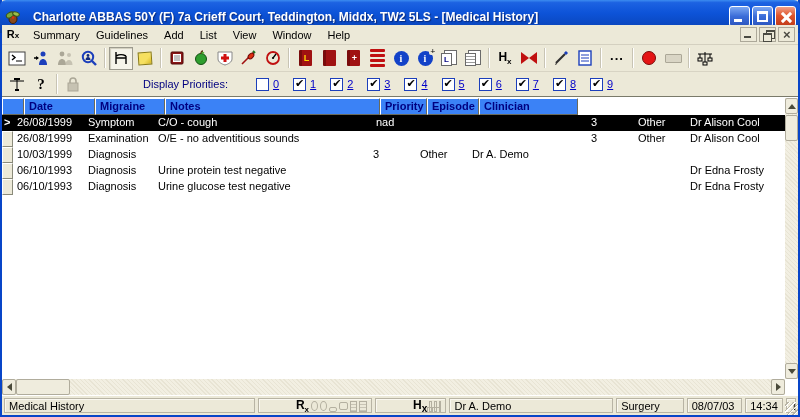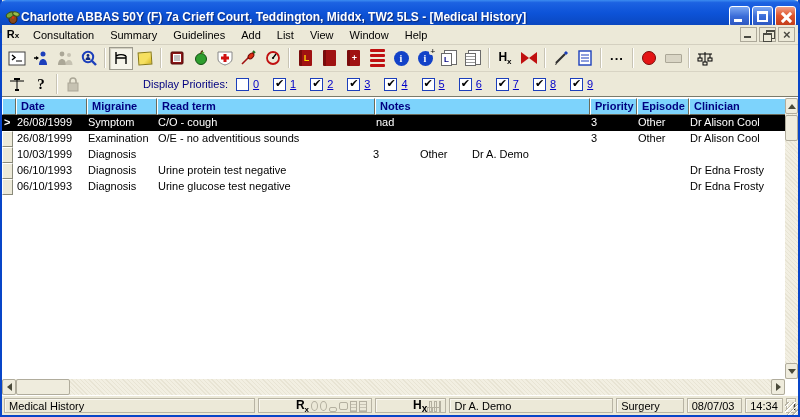--- a/index.html
+++ b/index.html
@@ -5,21 +5,21 @@
   * { box-sizing: border-box; margin: 0; padding: 0; }
   html,body { width:800px; height:417px; overflow:hidden; }
   body { font-family:"Liberation Sans","DejaVu Sans",sans-serif; font-size:11px; }
 
   .window { position:relative; width:800px; height:417px; background:#ECE9D8;
             border-left:2px solid #0845C8; border-right:2px solid #0845C8; border-bottom:2px solid #0845C8; }
 
   
   .titlebar { position:absolute; top:0; left:-2px; right:-2px; height:33px;
     background:linear-gradient(180deg,#3C8CF0 0%,#1C62E2 8%,#0D53D8 40%,#0A46BD 80%,#0A3FA8 100%);
-    border-radius:6px 6px 0 0; display:flex; align-items:center; padding:0 4px; gap:0; }
+    border-radius:6px 6px 0 0; display:flex; align-items:center; padding:0 4px; gap:12px; }
   .titlebar .apptitle { color:#fff; font-weight:bold; font-size:12px; text-shadow:1px 1px 1px #0A2A78;
     white-space:nowrap; overflow:hidden; flex:1; }
   .app-icon { width:17px; height:16px; flex:0 0 auto; }
   .winbtns { display:flex; gap:2px; }
   .winbtn { width:21px; height:21px; border-radius:3px; border:1px solid #fff;
     background:linear-gradient(180deg,#7CA8F2 0%,#3A6CD8 50%,#2C55BE 100%); position:relative; }
   .winbtn.close { background:linear-gradient(180deg,#F0A088 0%,#E0552C 45%,#C03A18 100%); }
   .winbtn .g-min { position:absolute; left:4px; bottom:4px; width:8px; height:3px; background:#fff; }
   .winbtn .g-max { position:absolute; left:4px; top:4px; width:11px; height:11px; border:2px solid #fff; border-top-width:3px; }
   .winbtn .g-x::before, .winbtn .g-x::after { content:""; position:absolute; left:9px; top:4px; width:3px; height:13px; background:#fff; }
@@ -64,21 +64,21 @@
   .pages::before { content:""; position:absolute; right:0; top:0; width:11px; height:13px; background:#fff; border:1px solid #6A6A6A; }
   .pages .front { position:absolute; left:0; bottom:0; width:11px; height:13px; background:#fff; border:1px solid #6A6A6A;
     font-size:8px; font-weight:bold; color:#000080; display:flex; align-items:center; justify-content:center; }
   .bowtie { width:0; height:0; border-left:8px solid #C01010; border-right:8px solid #C01010;
     border-top:6px solid transparent; border-bottom:6px solid transparent; }
   .note-shape { width:14px; height:13px; background:linear-gradient(135deg,#F6E060 60%,#D8B820 100%); border:1px solid #8A7A10; transform:rotate(-4deg); }
   .kbd-shape { width:17px; height:9px; background:#D8D4C4; border:1px solid #A8A494; border-radius:1px; }
   .q-glyph { font-size:15px; font-weight:bold; font-family:"Liberation Serif",serif; }
 
   
-  .dp-label { color:#000080; margin:0 8px 0 14px;padding-left:44px; }
+  .dp-label { color:#000080; margin:0 28px 0 14px;padding-left:44px; }
   .dp-item { display:flex; align-items:center; gap:4px; margin-right:14px; }
   .cb { width:13px; height:13px; background:#fff; border:1px solid #1C3FBB; position:relative; }
   .cb.checked::after { content:"\2714"; position:absolute; left:1px; top:-2px; font-size:11px; color:#000; }
   .dp-num { color:#0000C8; text-decoration:underline; }
 
   
   .listarea { position:absolute; top:96px; bottom:20px; left:0; right:0; background:#fff; border-top:1px solid #7A7A6A; }
   .vscroll { position:absolute; top:1px; right:0; bottom:16px; width:13px; background:#F2EFE2;
     background-image:repeating-linear-gradient(45deg,#E8E4D4 0 1px,transparent 1px 3px); }
   .sbtn { position:absolute; left:0; width:13px; height:16px; background:#EFECDD; border:1px solid #B0AC9C; border-radius:2px;
@@ -89,23 +89,23 @@
   .arr.down { border-left:4px solid transparent; border-right:4px solid transparent; border-top:5px solid #4A4A3A; }
   .arr.left { border-top:4px solid transparent; border-bottom:4px solid transparent; border-right:5px solid #4A4A3A; }
   .arr.right{ border-top:4px solid transparent; border-bottom:4px solid transparent; border-left:5px solid #4A4A3A; }
   .hscroll { position:absolute; left:0; right:13px; bottom:0; height:16px; background:#F2EFE2;
     background-image:repeating-linear-gradient(45deg,#E8E4D4 0 1px,transparent 1px 3px); }
   .hscroll .sbtn { height:16px; width:14px; top:0; }
   .hscroll .sthumb { top:0; height:16px; left:14px; width:54px; }
 
   .grid { position:absolute; top:1px; left:0; width:783px; }
   .thead { display:flex; height:17px; }
-  .th { background:#7dd3fc; border-top:1px solid #FFF; border-left:1px solid #FFF;
+  .th { background:#3b82f6; border-top:1px solid #FFF; border-left:1px solid #FFF;
     border-bottom:1px solid #6A6A5A; border-right:1px solid #6A6A5A;
-    color:#000080; font-weight:bold; padding:1px 8px 0 4px; overflow:hidden; white-space:nowrap; }
+    color:#000080; font-weight:bold; padding:1px 16px 0 4px; overflow:hidden; white-space:nowrap; }
   .trow { display:flex; height:16px; }
   .td { padding:1px 0 0 4px; color:#000; white-space:nowrap; overflow:hidden; background:#fff; }
   .sel-cell { background:#ECE9D8; border-top:1px solid #FFF; border-left:1px solid #FFF;
     border-bottom:1px solid #8A8A7A; border-right:1px solid #8A8A7A; padding:0; color:#ECE9D8; overflow:hidden;}
   .trow.selected .td { background:#000; color:#fff; }
   .trow.selected .sel-cell { background:#000; color:#fff; border-color:#000; font-weight:bold; padding-left:1px; }
   .c0 { width:11px; flex:0 0 11px; } .c1 { width:71px; flex:0 0 71px; } .c2 { width:70px; flex:0 0 70px; }
   .c3 { width:218px; flex:0 0 218px; } .c4 { width:215px; flex:0 0 215px; } .c5 { width:47px; flex:0 0 47px; }
   .c6 { width:52px; flex:0 0 52px; } .c7 { width:99px; flex:0 0 99px; }
 
@@ -147,21 +147,20 @@
         </div>
       <div class="winbtn close"><span class="g-x"></span></div>
     </div>
   </div>
 
   <div class="menubar">
     <div class="mdi-icon">
         <span>R</span>
         <sub>x</sub>
       </div>
-    <div class="menuitem">Consultation</div>
     <div class="menuitem">Summary</div>
     <div class="menuitem">Guidelines</div>
     <div class="menuitem">Add</div>
     <div class="menuitem">List</div>
     <div class="menuitem">View</div>
     <div class="menuitem">Window</div>
     <div class="menuitem">Help</div>
     <div class="spacer"></div>
     <div class="mdibtns">
       <div class="mdibtn">
@@ -405,21 +404,20 @@
         <span class="dp-num">9</span>
       </div>
   </div>
 
   <div class="listarea">
     <div class="grid">
       <div class="thead">
         <div class="th c0"></div>
         <div class="th c1">Date</div>
         <div class="th c2">Migraine</div>
-        <div class="th c3">Read term</div>
         <div class="th c4">Notes</div>
         <div class="th c5">Priority</div>
         <div class="th c6">Episode</div>
         <div class="th c7">Clinician</div>
       </div>
 
       <div class="trow selected">
         <div class="td sel-cell c0">&gt;</div>
         <div class="td c1">26/08/1999</div>
         <div class="td c2">Symptom</div>

